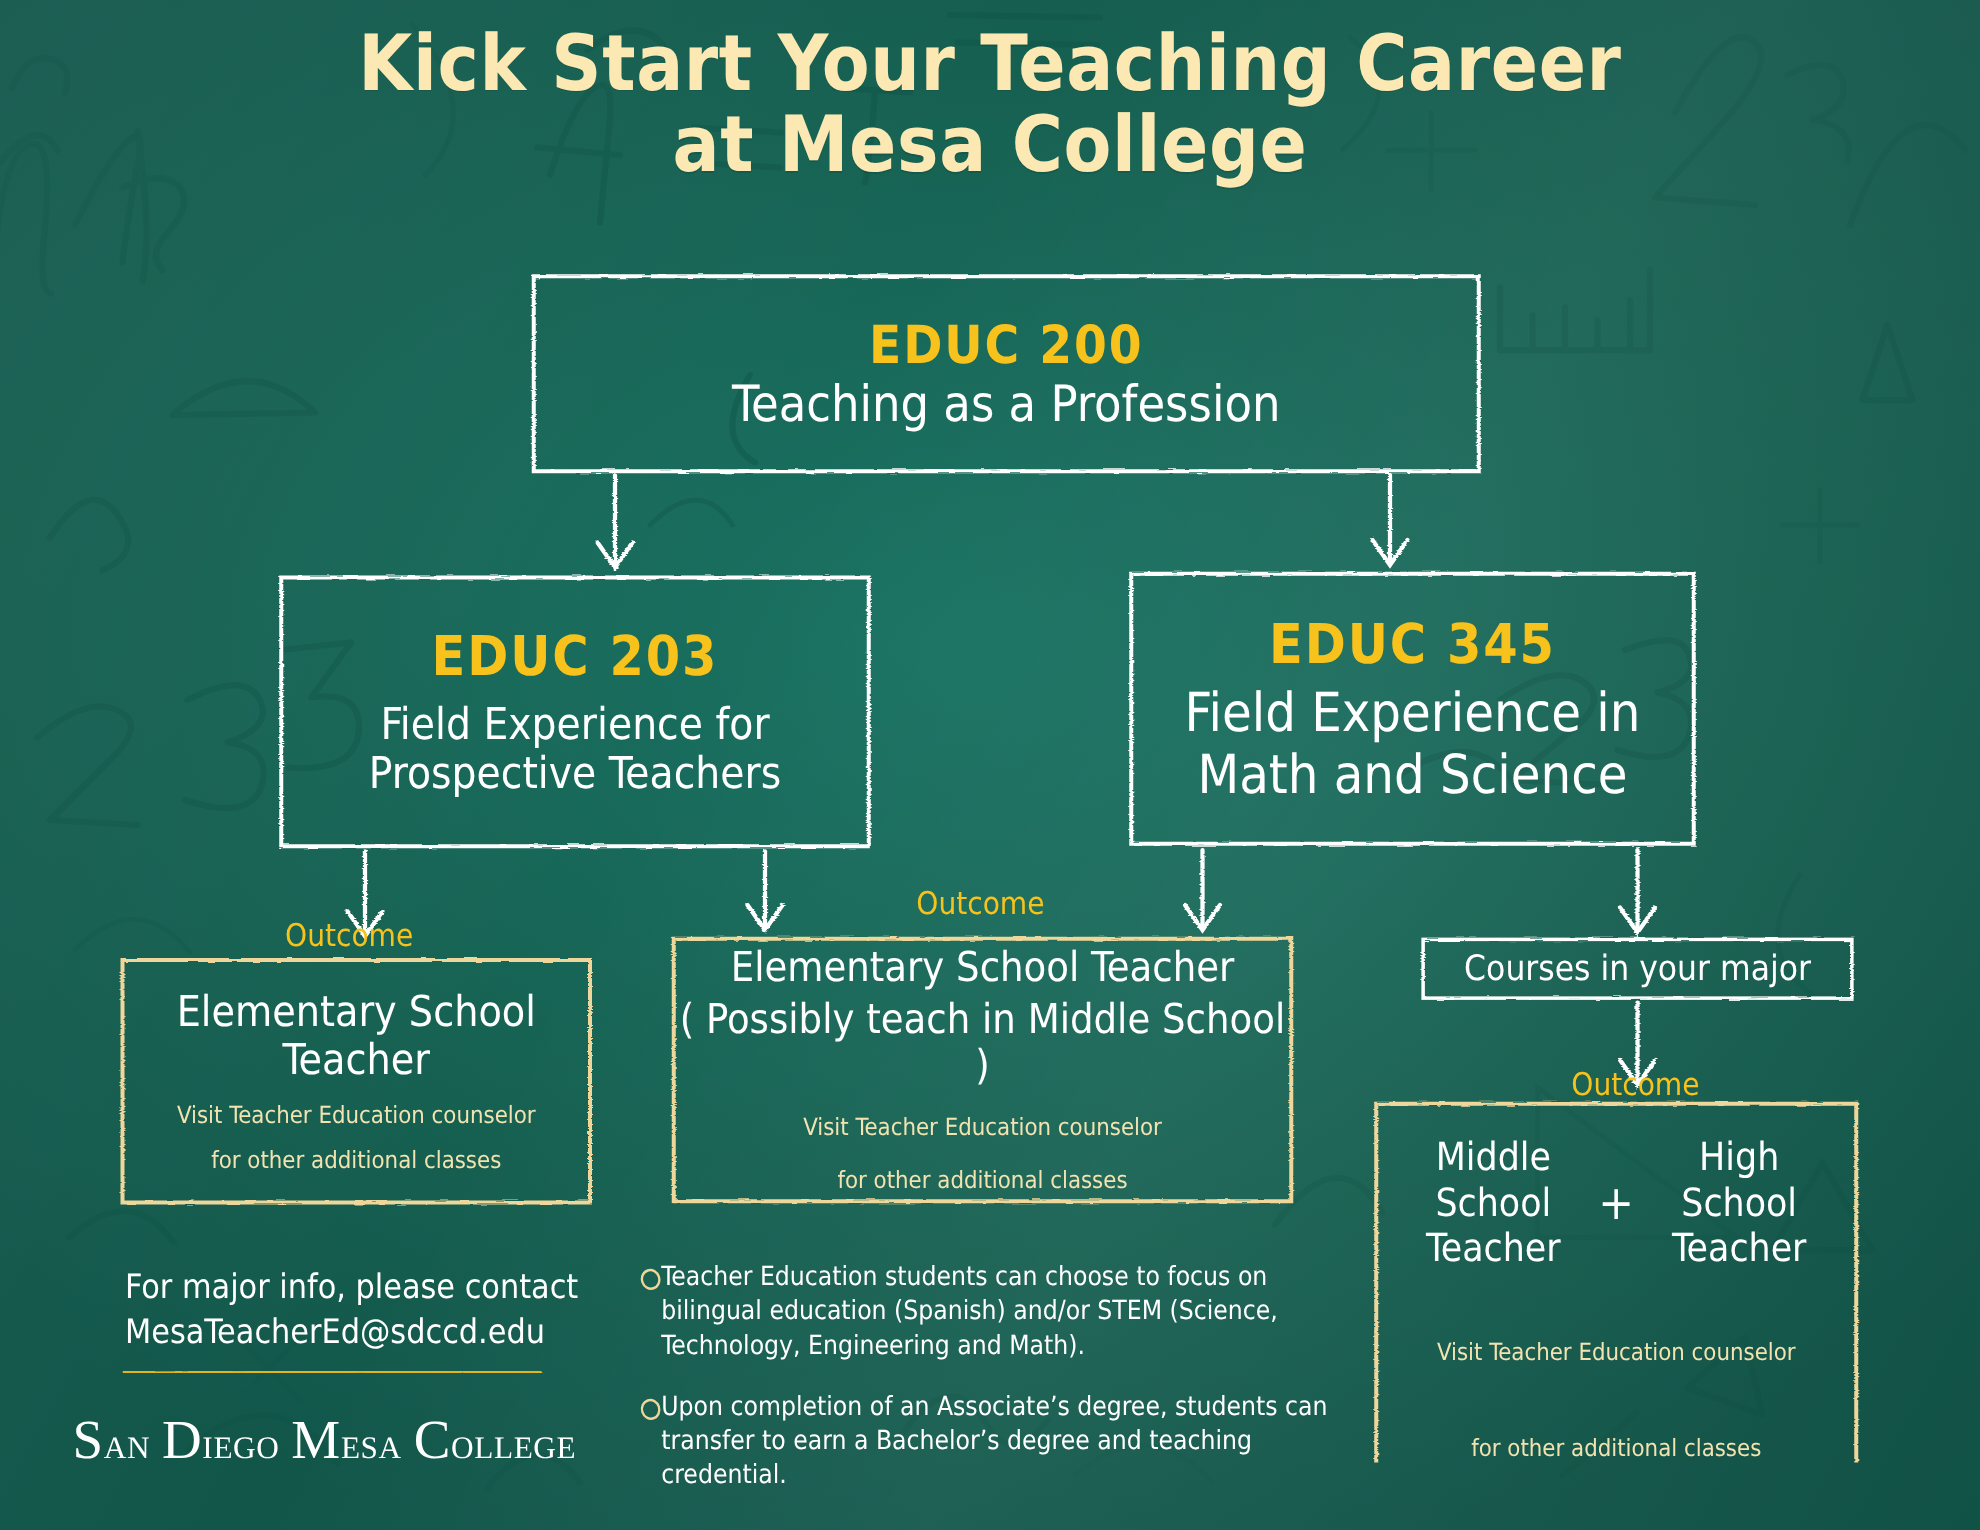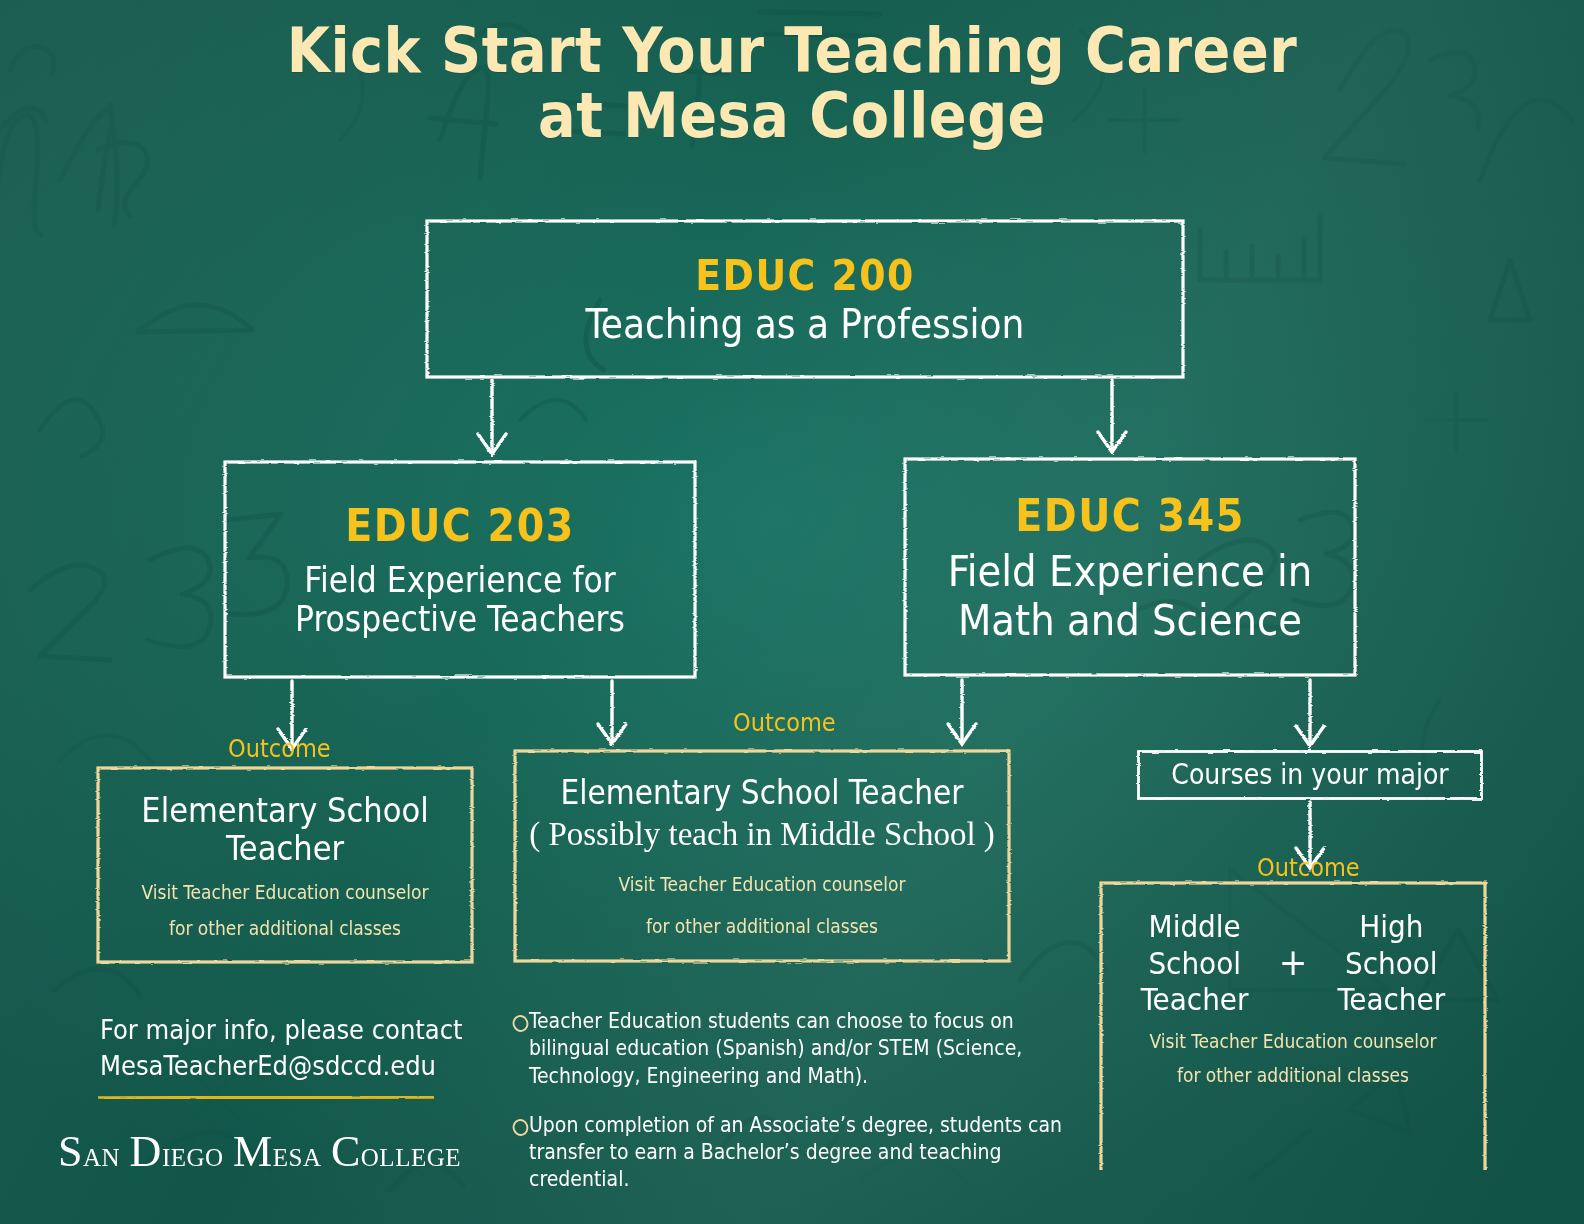--- a/index.html
+++ b/index.html
@@ -80,23 +80,23 @@
   #box-211 .code{ font-size:44px; margin-bottom:6px; }
   #box-211 .ttl{ font-size:43px; }
 
   #box-major{ left:1136px; top:749px; width:348px; height:52px; }
   #box-major .ttl{ font-size:28px; }
 
   #box-out-left{ left:95px; top:765px; width:380px; height:200px; }
   #box-out-left .ttl{ font-size:34px; }
   #box-out-left .sub{ font-size:19px; margin-top:14px; }
 
-  #box-out-mid{ left:512px; top:748px; width:500px; height:216px; }
+  #box-out-mid{ left:536px; top:748px; width:500px; height:216px; }
   #box-out-mid .ttl{ font-size:33px; }
-  #box-out-mid .ttl.l2{ margin-top:4px;font-family:Liberation Serif, serif; }
+  #box-out-mid .ttl.l2{ margin-top:4px; }
   #box-out-mid .sub{ font-size:19px; margin-top:20px; }
 
   #box-out-right{ left:1098px; top:880px; width:390px; height:290px; }
   #box-out-right .sub{ font-size:19px; margin-top:12px; }
 
   .dual{
     display:flex; align-items:center; justify-content:center; gap:14px;
     color:#fff; font-size:31px; line-height:1.18; font-stretch:condensed;
   }
   .dual .col{ width:140px; }
@@ -309,21 +309,21 @@
         <div class="ttl chalk l2">( Possibly teach in Middle School )</div>
         <div class="sub chalk">Visit Teacher Education counselor</div>
         <div class="sub chalk">for other additional classes</div>
       </div>
     </div>
 
     <div class="box" id="box-out-right">
       <svg class="brd" viewBox="0 0 390 290" preserveAspectRatio="none">
         <rect x="3" y="3" width="384" height="300" fill="none" stroke="#EFD79B" stroke-width="3.2" filter="url(#rough)"></rect>
       </svg>
-      <div class="inner" style="justify-content:flex-start;padding-top:28px;">
+      <div class="inner" style="justify-content:space-between;padding-top:28px;">
         <div class="dual chalk">
           <div class="col">
             <div>Middle</div>
             <div>School</div>
             <div>Teacher</div>
           </div>
           <div class="plus">+</div>
           <div class="col">
             <div>High</div>
             <div>School</div>

